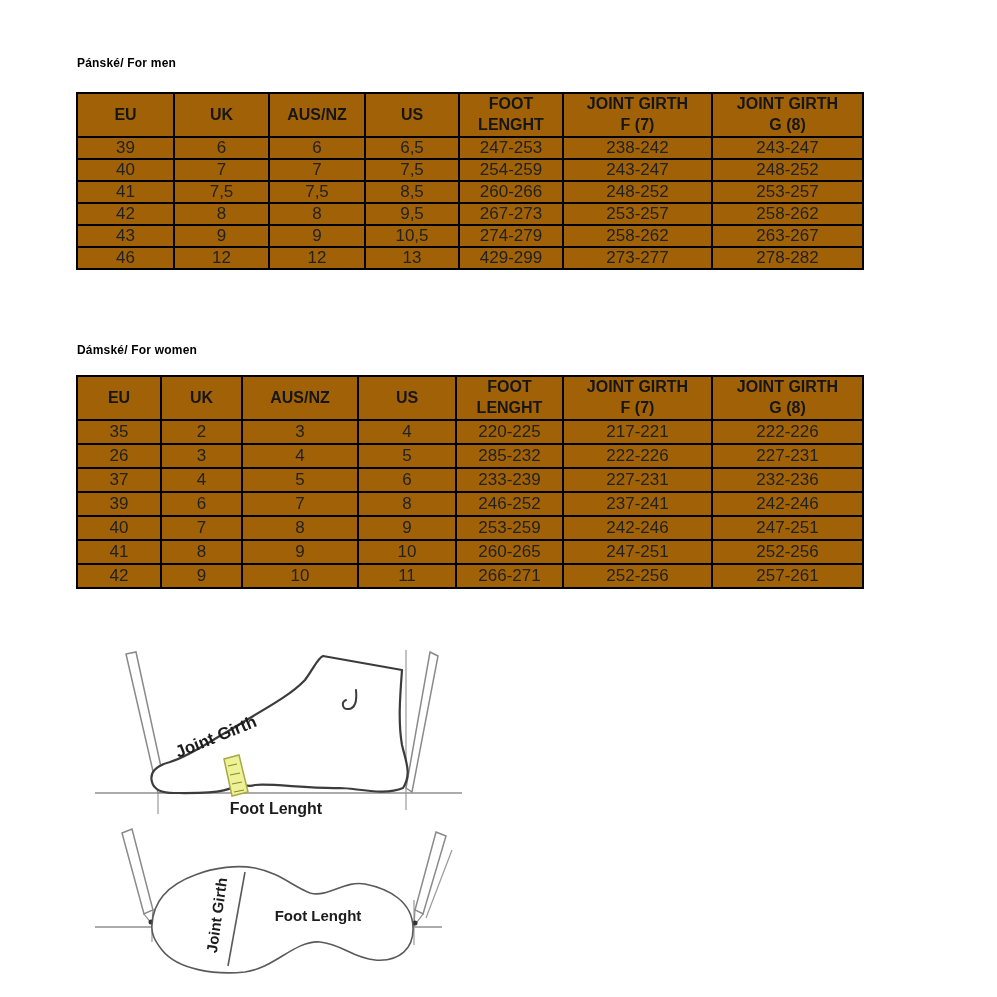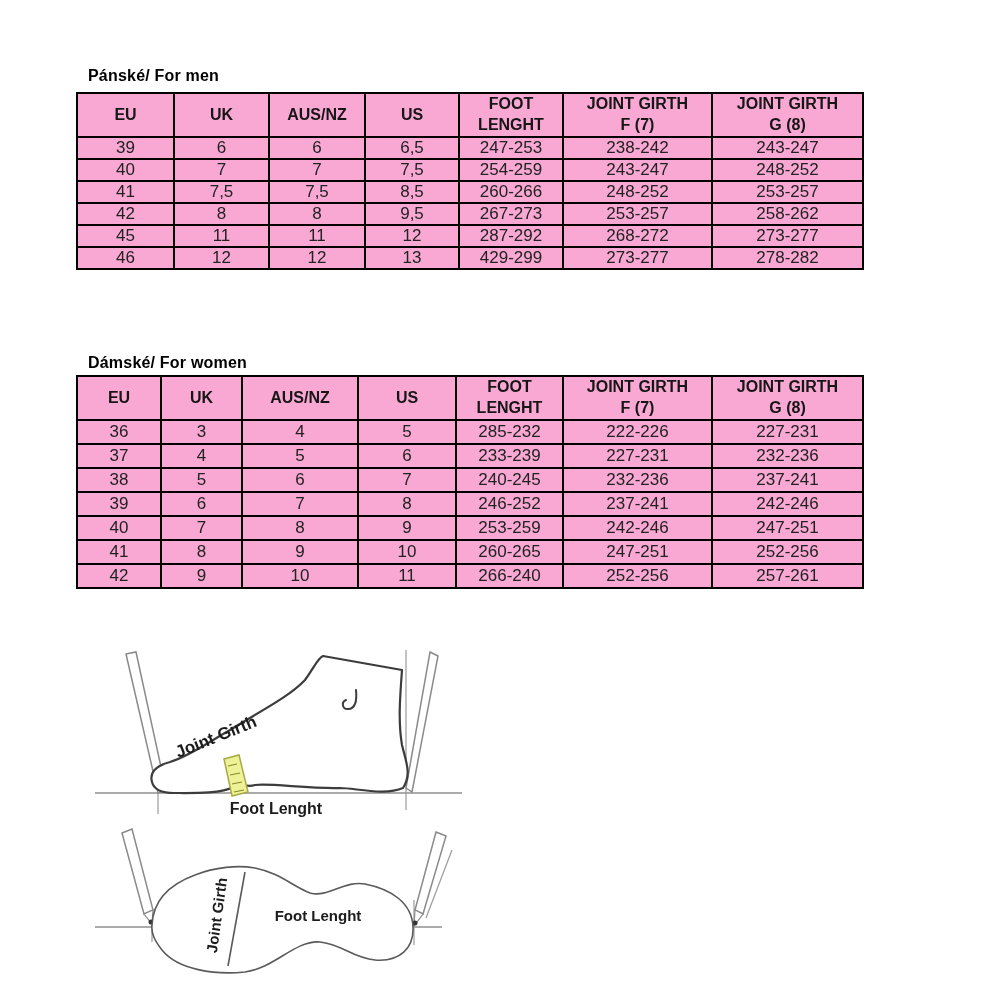--- a/index.html
+++ b/index.html
@@ -6,35 +6,35 @@
   .page{
     position:relative;
     width:997px;height:997px;
     background:#ffffff;
     font-family:"Liberation Sans", sans-serif;
     color:#1a1a1a;
     overflow:hidden;
   }
   .section-title{
     position:absolute;
-    margin:15px;
-    font-size:16px;
+    margin:4px;
+    font-size:12px;
     font-weight:bold;
     color:#000;
     letter-spacing:0.2px;
   }
   #men-title{left:73px;top:52px;}
   #women-title{left:73px;top:339px;}
   table.size-table{
     position:absolute;
     left:76px;
     width:786px;
     border-collapse:collapse;
     table-layout:fixed;
-    background:#f9a8d4;
+    background:#a16207;
   }
   #men-table{top:92px;}
   #women-table{top:375px;}
   .size-table th,.size-table td{
     border:2px solid #000;
     padding:0;
     text-align:center;
     vertical-align:middle;
     overflow:hidden;
   }
@@ -124,27 +124,27 @@
         <tr>
           <td>42</td>
           <td>8</td>
           <td>8</td>
           <td>9,5</td>
           <td>267-273</td>
           <td>253-257</td>
           <td>258-262</td>
         </tr>
         <tr>
-          <td>45</td>
-          <td>11</td>
-          <td>11</td>
-          <td>12</td>
-          <td>287-292</td>
-          <td>268-272</td>
-          <td>273-277</td>
+          <td>43</td>
+          <td>9</td>
+          <td>9</td>
+          <td>10,5</td>
+          <td>274-279</td>
+          <td>258-262</td>
+          <td>263-267</td>
         </tr>
         <tr>
           <td>46</td>
           <td>12</td>
           <td>12</td>
           <td>13</td>
           <td>429-299</td>
           <td>273-277</td>
           <td>278-282</td>
         </tr>
@@ -172,47 +172,47 @@
           <th>FOOT
 LENGHT</th>
           <th>JOINT GIRTH
 F (7)</th>
           <th>JOINT GIRTH
 G (8)</th>
         </tr>
     </thead>
     <tbody>
         <tr>
-          <td>36</td>
+          <td>35</td>
+          <td>2</td>
+          <td>3</td>
+          <td>4</td>
+          <td>220-225</td>
+          <td>217-221</td>
+          <td>222-226</td>
+        </tr>
+        <tr>
+          <td>26</td>
           <td>3</td>
           <td>4</td>
           <td>5</td>
           <td>285-232</td>
           <td>222-226</td>
           <td>227-231</td>
         </tr>
         <tr>
           <td>37</td>
           <td>4</td>
           <td>5</td>
           <td>6</td>
           <td>233-239</td>
           <td>227-231</td>
           <td>232-236</td>
         </tr>
         <tr>
-          <td>38</td>
-          <td>5</td>
-          <td>6</td>
-          <td>7</td>
-          <td>240-245</td>
-          <td>232-236</td>
-          <td>237-241</td>
-        </tr>
-        <tr>
           <td>39</td>
           <td>6</td>
           <td>7</td>
           <td>8</td>
           <td>246-252</td>
           <td>237-241</td>
           <td>242-246</td>
         </tr>
         <tr>
           <td>40</td>
@@ -230,21 +230,21 @@
           <td>10</td>
           <td>260-265</td>
           <td>247-251</td>
           <td>252-256</td>
         </tr>
         <tr>
           <td>42</td>
           <td>9</td>
           <td>10</td>
           <td>11</td>
-          <td>266-240</td>
+          <td>266-271</td>
           <td>252-256</td>
           <td>257-261</td>
         </tr>
       </tbody>
   </table>
 
   <svg class="diagram" id="side-view-diagram" width="380" height="180" viewBox="0 0 380 180">
 
     <line x1="5" y1="151" x2="372" y2="151" stroke="#8f8f8f" stroke-width="1.5"></line>
 

